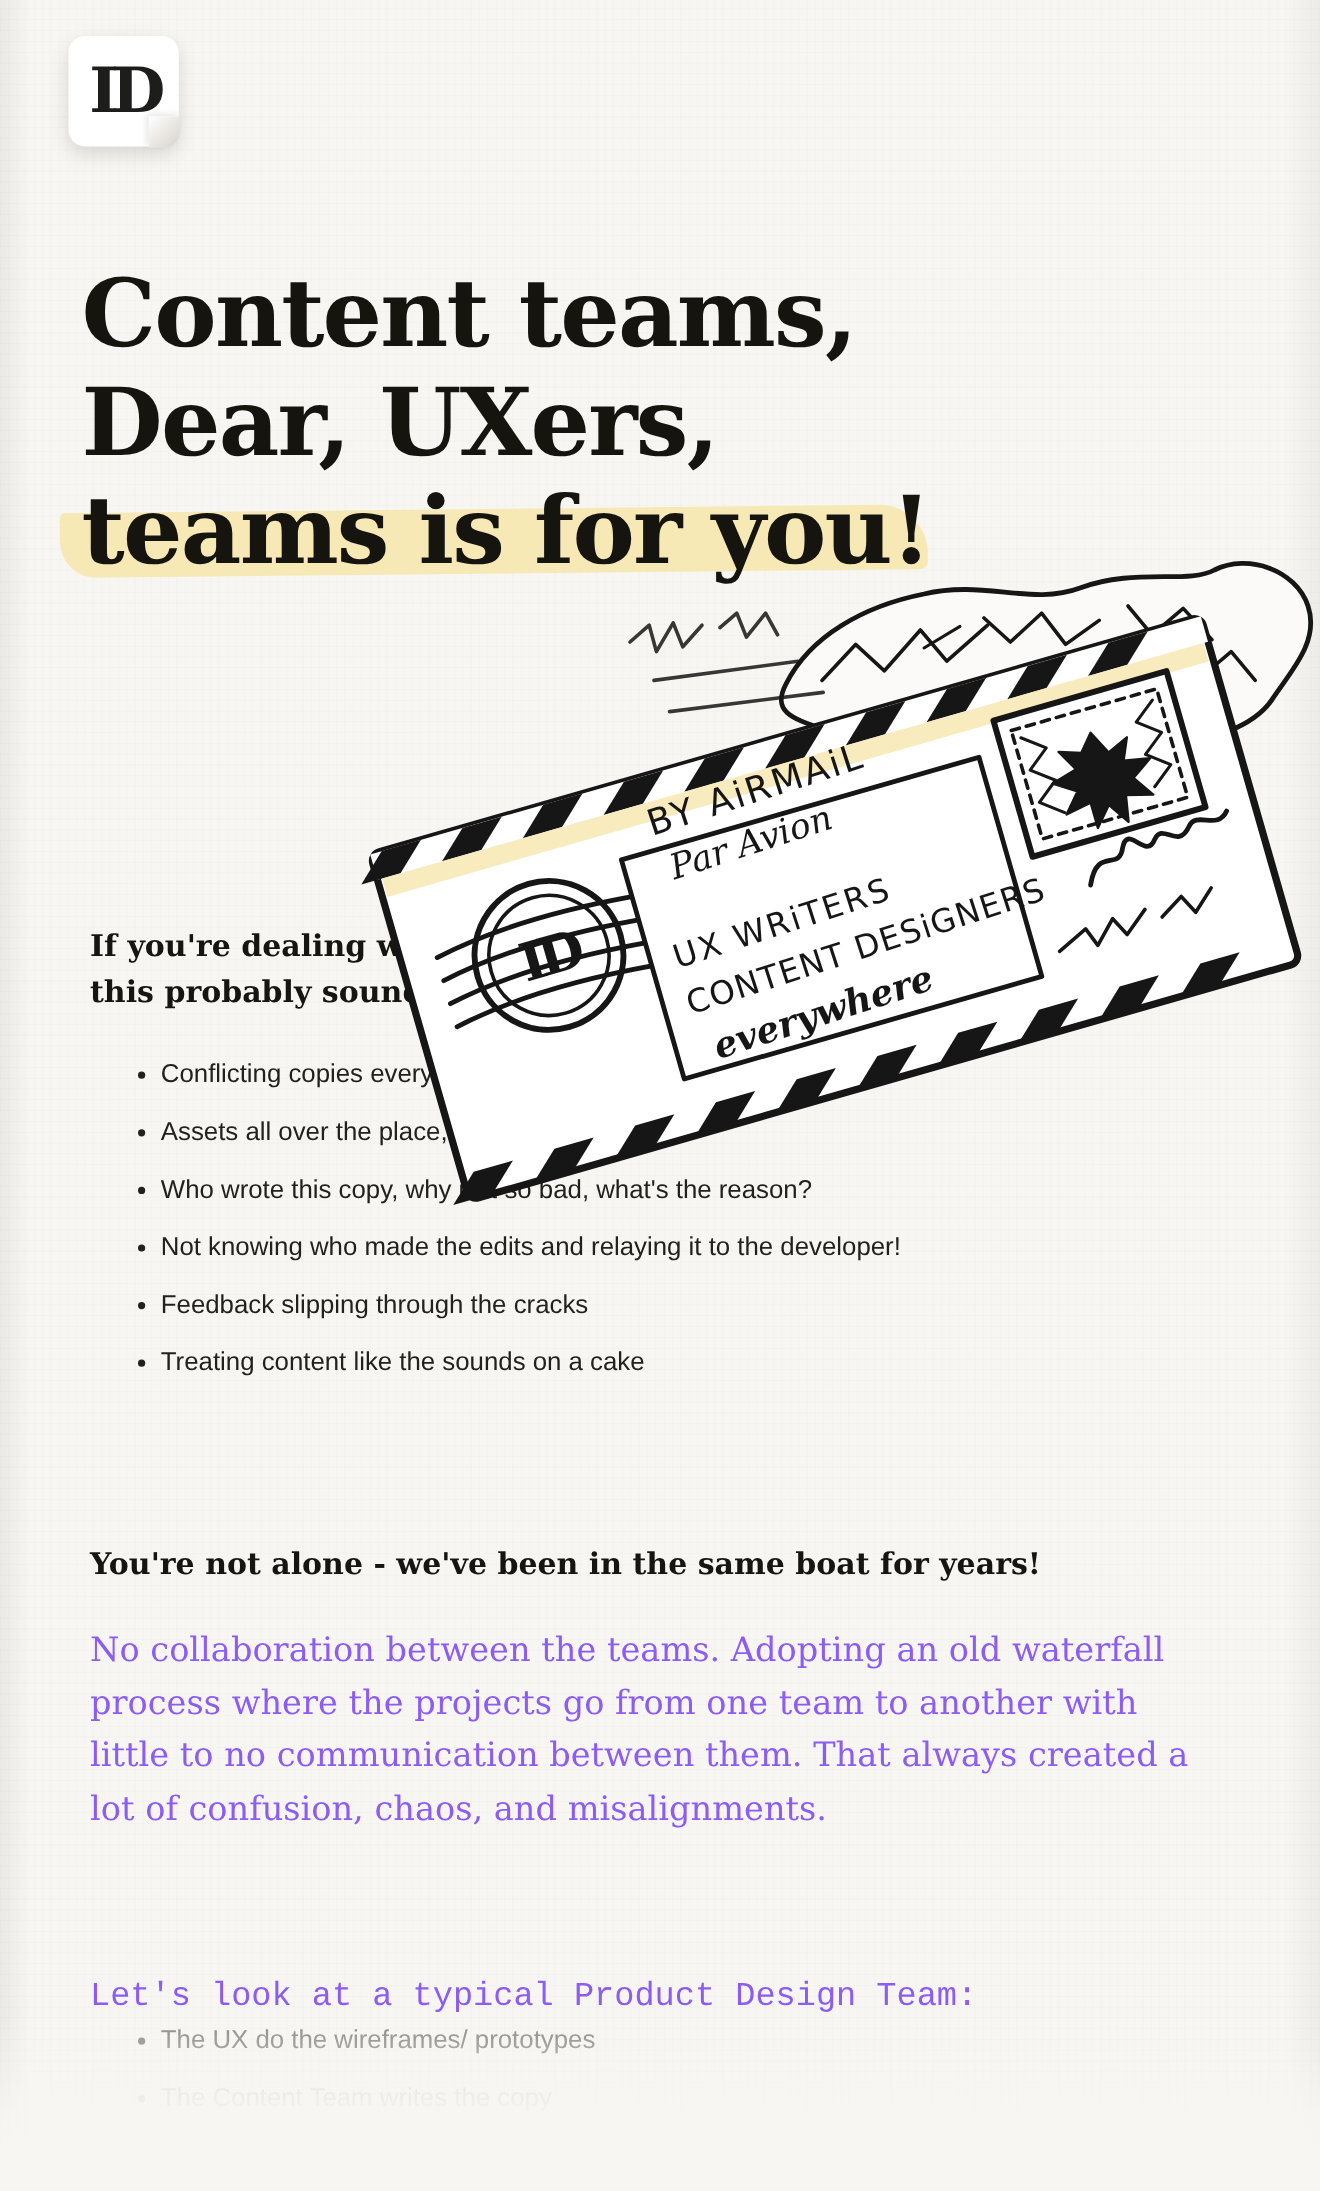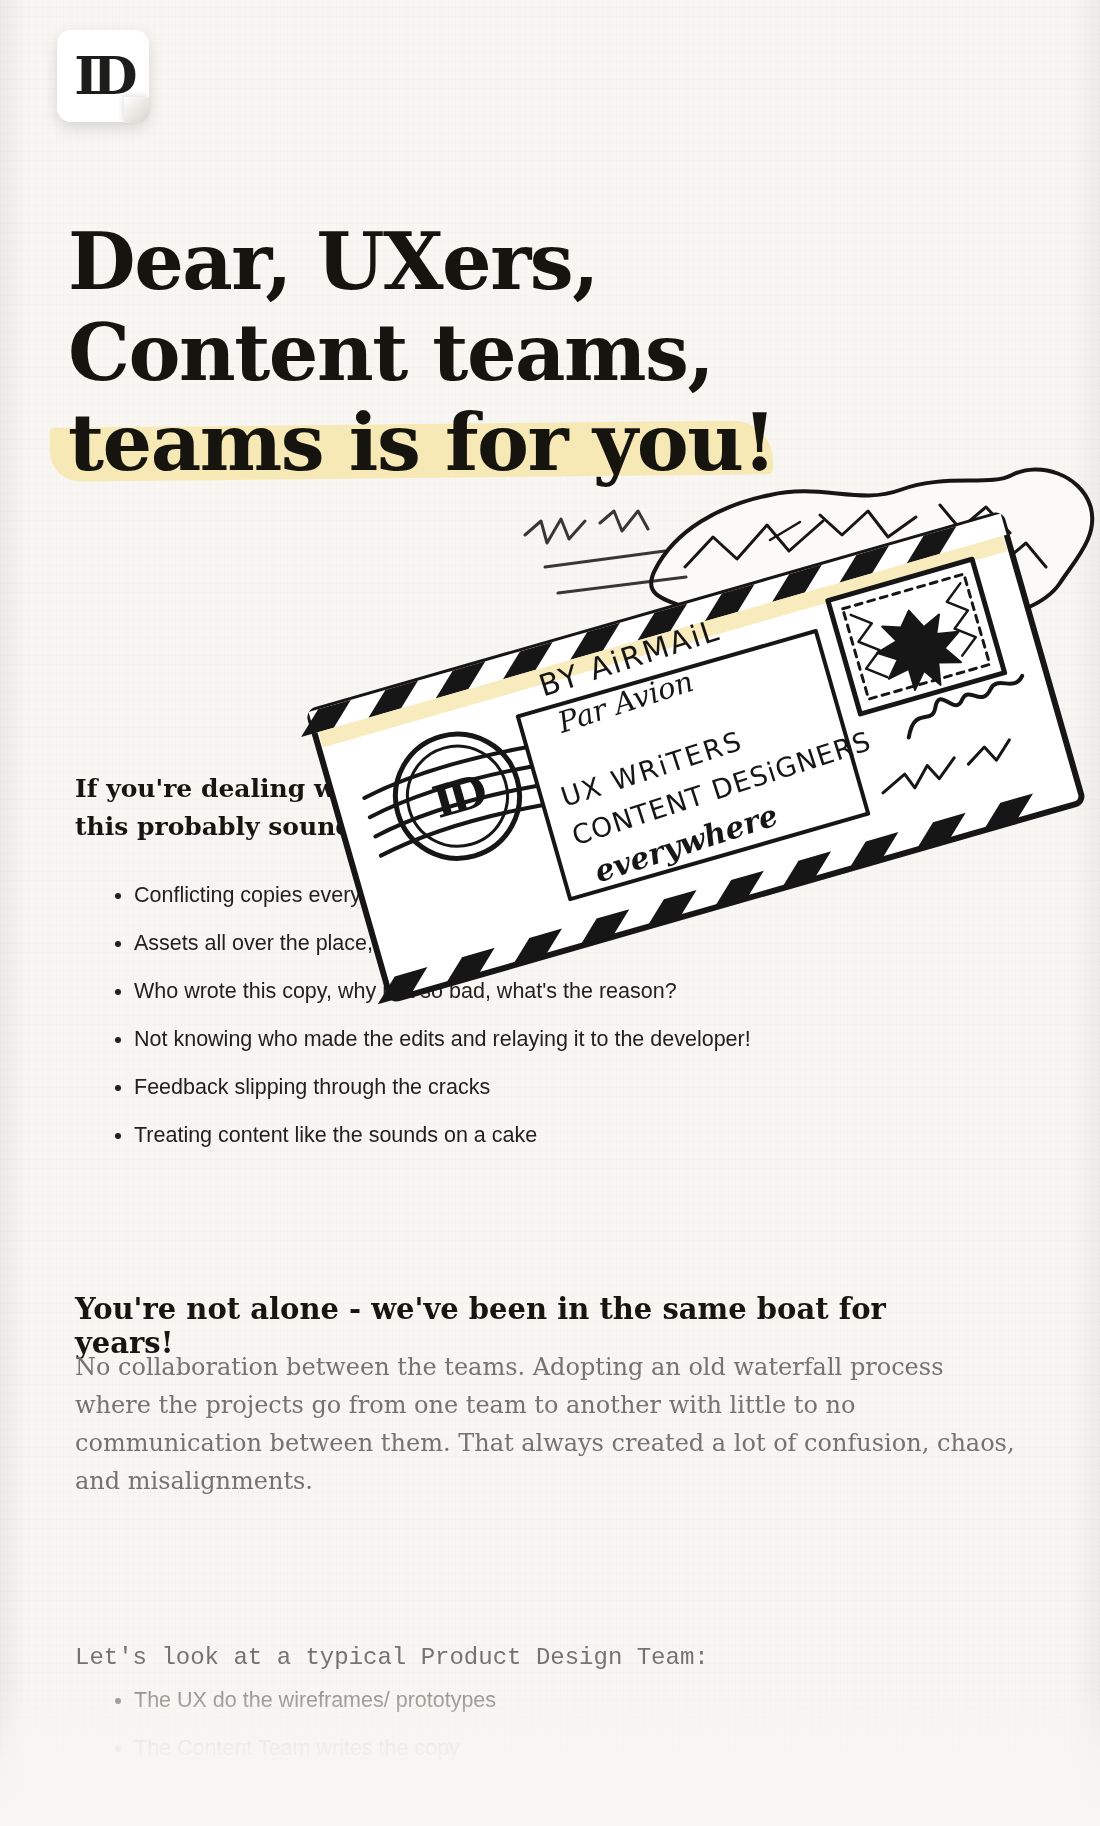--- a/index.html
+++ b/index.html
@@ -142,32 +142,32 @@
     white-space: nowrap;
   }
 
   .section-title {
     position: absolute;
     left: 75px;
     top: 1268px;
     width: 840px;
     font-family: "DejaVu Serif", serif;
     font-weight: bold;
-    font-size: 29px;
+    font-size: 25px;
     color: #16150f;
   }
 
   .para {
     position: absolute;
     left: 75px;
     width: 940px;
     font-family: "DejaVu Serif", serif;
-    font-size: 24px;
+    font-size: 28px;
     line-height: 1.58;
-    color: #737373;
+    color: #8b5cf6;
   }
   .para-1 { top: 1325px; }
   .para-2 { top: 1470px; }
   .para-3 { top: 1615px; font-family: Liberation Mono, monospace; }
 
   .fade-list {
     position: absolute;
     left: 100px;
     top: 1690px;
     width: 790px;
@@ -211,22 +211,22 @@
   <div class="paper-texture"></div>
   <div class="edge-left"></div>
   <div class="edge-right"></div>
 
   <div class="logo">
     <div class="logo-mark">ID</div>
     <div class="logo-corner"></div>
   </div>
 
   <h1 class="headline">
+    <span class="line">Content teams,</span>
     <span class="line">Dear, UXers,</span>
-    <span class="line">Content teams,</span>
     <span class="line highlight">teams is for you!</span>
   </h1>
 
   <div class="lede">
     <div>If you're dealing with Content at any point,</div>
     <div>this probably sounds familiar:</div>
   </div>
 
   <ul class="pain-list">
     <li>Conflicting copies everywhere</li>

